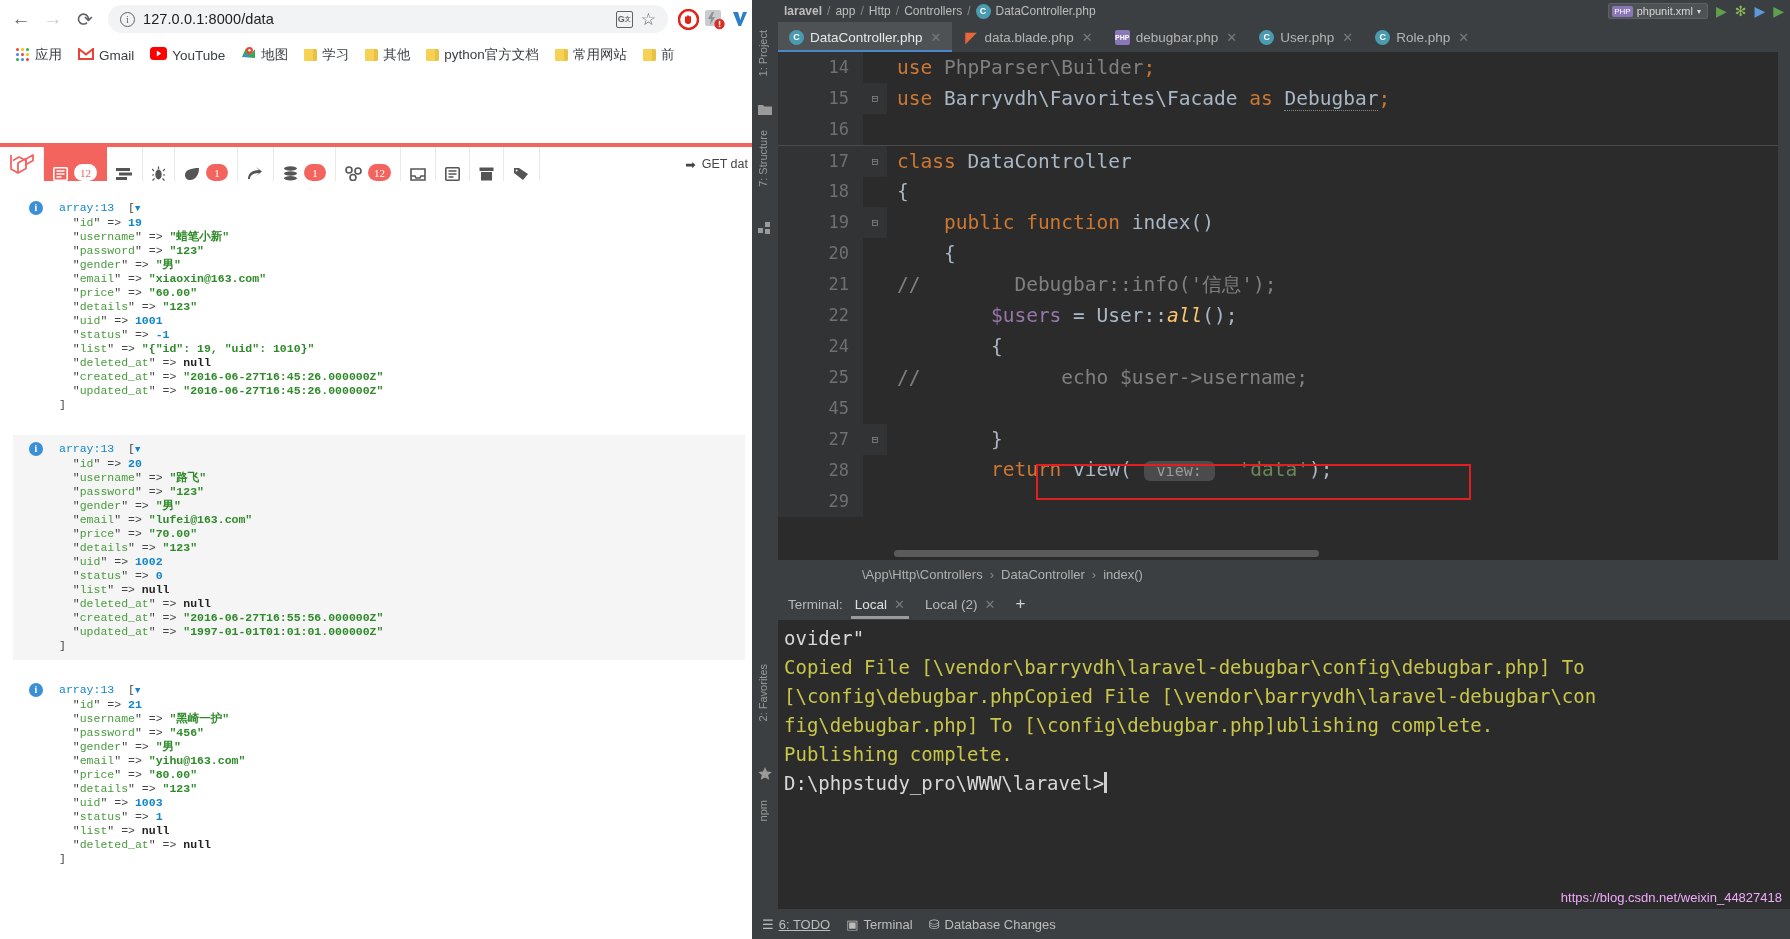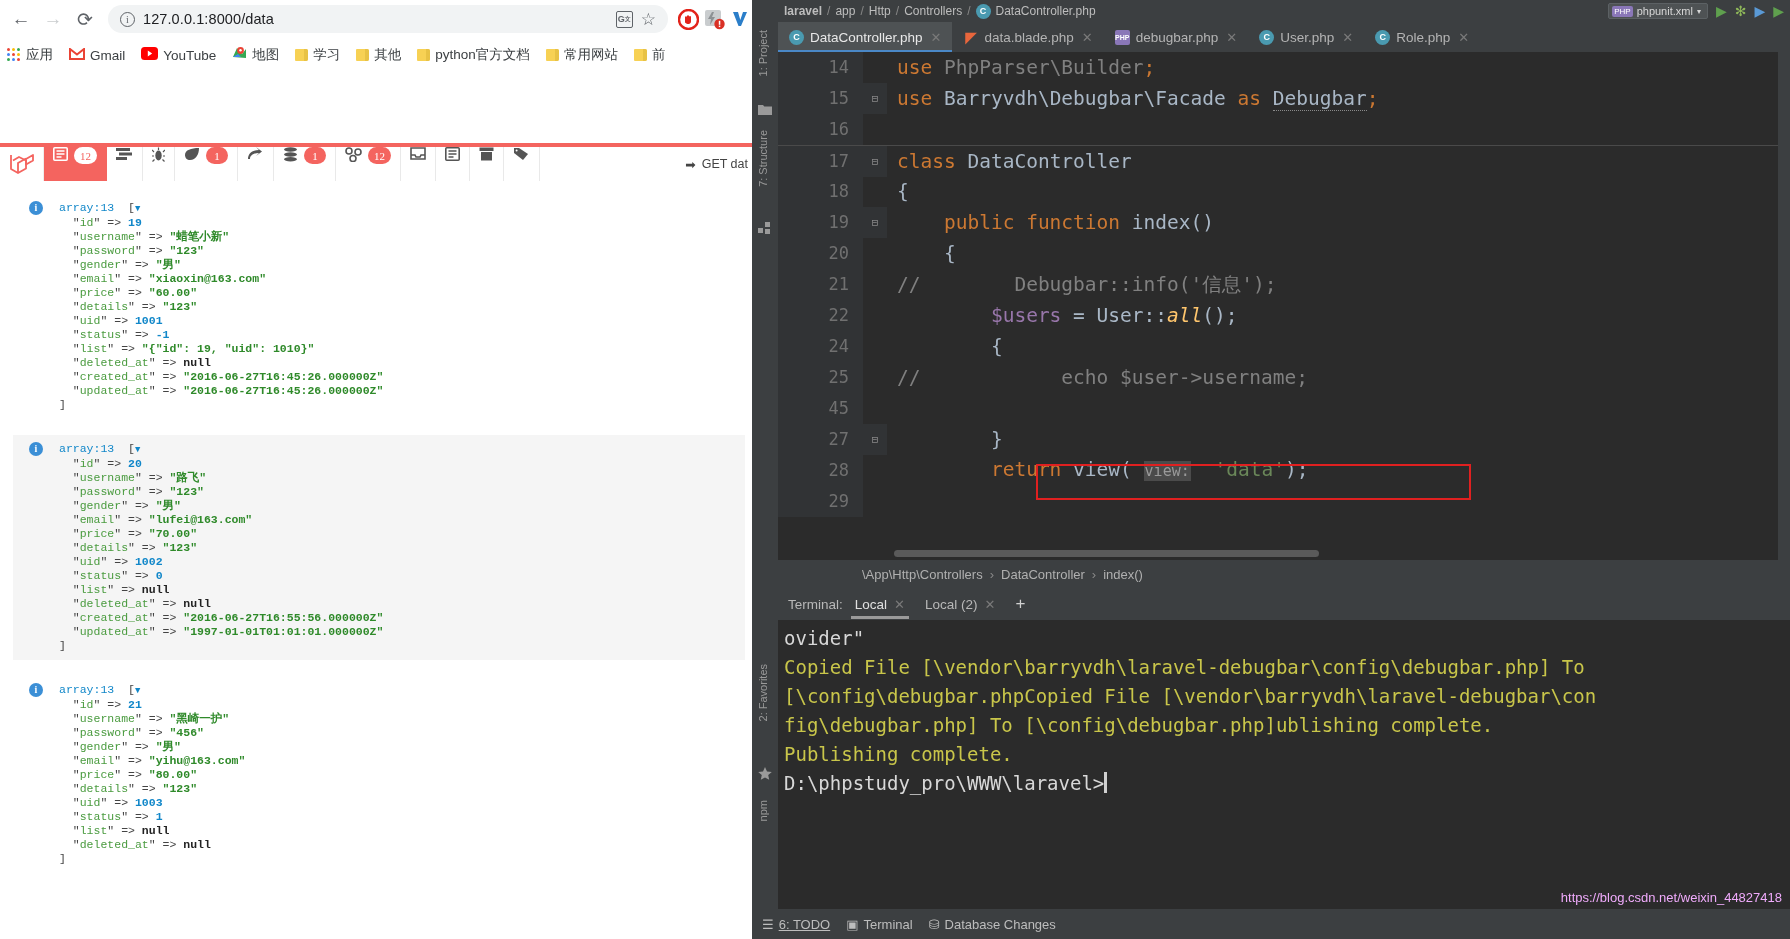--- a/index.html
+++ b/index.html
@@ -45,21 +45,21 @@
     width: 17px; height: 17px; border: 1.3px solid #5f6368; border-radius: 2px;
     font-size: 9px; color: #5f6368; display: flex; align-items: center;
     justify-content: center; font-weight: bold;
   }
   .star-ic { font-size: 17px; color: #5f6368; line-height: 1; }
   .ext-ic { width: 24px; height: 24px; flex: 0 0 auto; position: relative;
             display:flex; align-items:center; justify-content:center; }
 
   .bookmarks {
     height: 34px; display: flex; align-items: center; gap: 2px;
-    padding: 0 0; background: #fff; overflow: hidden;
+    padding: 0 9px; background: #fff; overflow: hidden;
   }
   .bm {
     display: flex; align-items: center; gap: 5px; padding: 3px 7px;
     border-radius: 4px; font-size: 13.5px; color: #3c4043;
     white-space: nowrap; flex: 0 0 auto;
   }
   .bm-folder {
     width: 13px; height: 12px; background: #f7d154; border-radius: 1px 2px 2px 1px;
     position: relative; flex: 0 0 auto;
   }
@@ -79,21 +79,21 @@
   .debugbar {
     position: absolute; left: 0; top: 143px; width: 758px; height: 38px;
     background: #fff; border-top: 4px solid #f4645f; display: flex;
     align-items: stretch; font-size: 12px;
   }
   .db-logo {
     width: 44px; display: flex; align-items: center; justify-content: center;
     border-right: 1px solid #eee;
   }
   .db-tab {
-    display: flex; align-items: flex-start; gap: 6px; padding: 0 9px;
+    display: flex; align-items: flex-end; gap: 6px; padding: 0 9px;
     border-right: 1px solid #e9e9e9; color: #555;
   }
   .db-tab.active { background: #f4645f; color: #fff; border-right-color:#f4645f;}
   .db-badge {
     background: #f4645f; color: #fff; border-radius: 10px; min-width: 22px;
     height: 17px; padding: 0 6px; font-size: 11px; display: flex;
     align-items: center; justify-content: center; font-family: "Liberation Serif", serif;
   }
   .db-tab.active .db-badge { background: #fff; color: #f4645f; }
   .db-right {
@@ -200,21 +200,21 @@
   }
   .code-txt { padding-left: 10px; flex: 1 1 auto; overflow: hidden; }
   .c-key   { color: #cc7832; }
   .c-var   { color: #9876aa; }
   .c-fn    { color: #ffc66d; }
   .c-str   { color: #6a8759; margin-left: 12px; }
   .c-cmt   { color: #808080; text-align: center; }
   .c-def   { color: #a9b7c6; }
   .c-gray  { color: #808080; }
   .brmatch { background: #3b514d; }
-  .hintchip{ background:#4b4b4b; color:#9a9a9a; font-size:15px; padding:1px 1px; border-radius:0;}
+  .hintchip{ background:#4b4b4b; color:#9a9a9a; font-size:15px; padding:1px 13px; border-radius:6px;}
   .sep-line { border-top:1px solid #4a4a4a; }
   .cursor-bar { display:inline-block; width:2px; height:22px; background:#d8d8d8;
                 vertical-align:-4px; }
   .redbox {
     position: absolute; left: 258px; top: 412px; width: 435px; height: 36px;
     border: 2px solid #e02020; pointer-events: none;
   }
   .hscroll {
     position:absolute; left:116px; bottom:3px; width:425px; height:7px;
     background:#5a5a5a; border-radius:4px;
@@ -584,21 +584,21 @@
 
     <div class="editor">
       <div class="code-row">
         <div class="gutter">14</div>
         <div class="fold"></div>
         <div class="code-txt"><span class="c-key">use </span><span class="c-gray">PhpParser\Builder</span><span class="c-key">;</span></div>
       </div>
       <div class="code-row">
         <div class="gutter">15</div>
         <div class="fold">⊟</div>
-        <div class="code-txt"><span class="c-key">use </span><span class="c-def">Barryvdh\Debugbar\Facade </span><span class="c-key">as </span><span class="c-def" style="border-bottom:1px dotted #8a8a8a">Debugbar</span><span class="c-key">;</span></div>
+        <div class="code-txt"><span class="c-key">use </span><span class="c-def">Barryvdh\Favorites\Facade </span><span class="c-key">as </span><span class="c-def" style="border-bottom:1px dotted #8a8a8a">Debugbar</span><span class="c-key">;</span></div>
       </div>
       <div class="code-row">
         <div class="gutter">16</div>
         <div class="fold"></div>
         <div class="code-txt"> </div>
       </div>
       <div class="code-row sep-line">
         <div class="gutter">17</div>
         <div class="fold">⊟</div>
         <div class="code-txt"><span class="c-key">class </span><span class="c-def">DataController</span></div>

